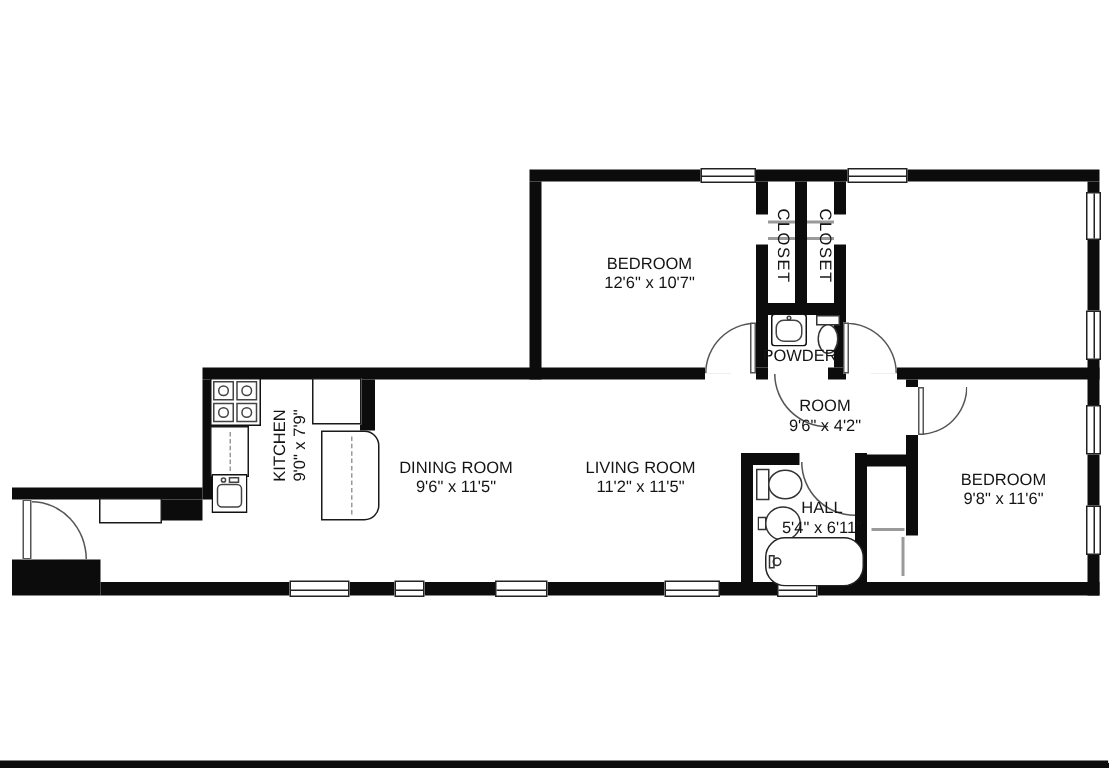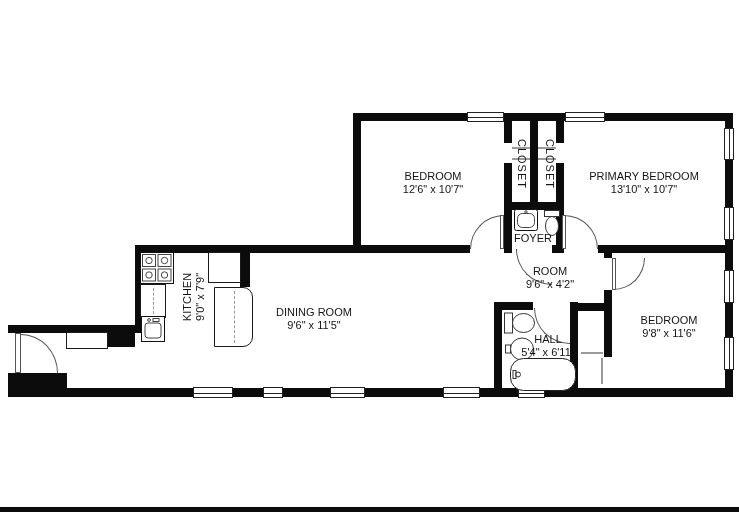--- a/index.html
+++ b/index.html
@@ -157,40 +157,40 @@
   <div class="lbl" style="left:433px;top:183px">
     <div>BEDROOM</div>
     <div>12'6" x 10'7"</div>
   </div>
   <div class="lbl vert" style="left:521px;top:164px">
     <div>CLOSET</div>
   </div>
   <div class="lbl vert" style="left:549px;top:164px">
     <div>CLOSET</div>
   </div>
-  <div class="lbl" style="left:644px;top:183px">
-    <div>PRIMARY BEDROOM</div>
-    <div>13'10" x 10'7"</div>
-  </div>
   <div class="lbl" style="left:533px;top:238px">
-    <div>FOYER</div>
+    <div>POWDER</div>
   </div>
   <div class="lbl" style="left:550px;top:278px">
     <div>ROOM</div>
     <div>9'6" x 4'2"</div>
   </div>
   <div class="lbl" style="left:548px;top:346px">
     <div>HALL</div>
     <div>5'4" x 6'11"</div>
   </div>
   <div class="lbl" style="left:669px;top:327px">
     <div>BEDROOM</div>
     <div>9'8" x 11'6"</div>
   </div>
-  <div class="lbl" style="left:314px;top:319px">
+  <div class="lbl" style="left:427px;top:319px">
+    <div>LIVING ROOM</div>
+    <div>11'2" x 11'5"</div>
+  </div>
+  <div class="lbl" style="left:304px;top:319px">
     <div>DINING ROOM</div>
     <div>9'6" x 11'5"</div>
   </div>
   <div class="lbl rot" style="left:194px;top:297px">
     <div>KITCHEN</div>
     <div>9'0" x 7'9"</div>
   </div>
 
   <div class="bottombar" style="top:507px;height:5px"></div>
 </div>

